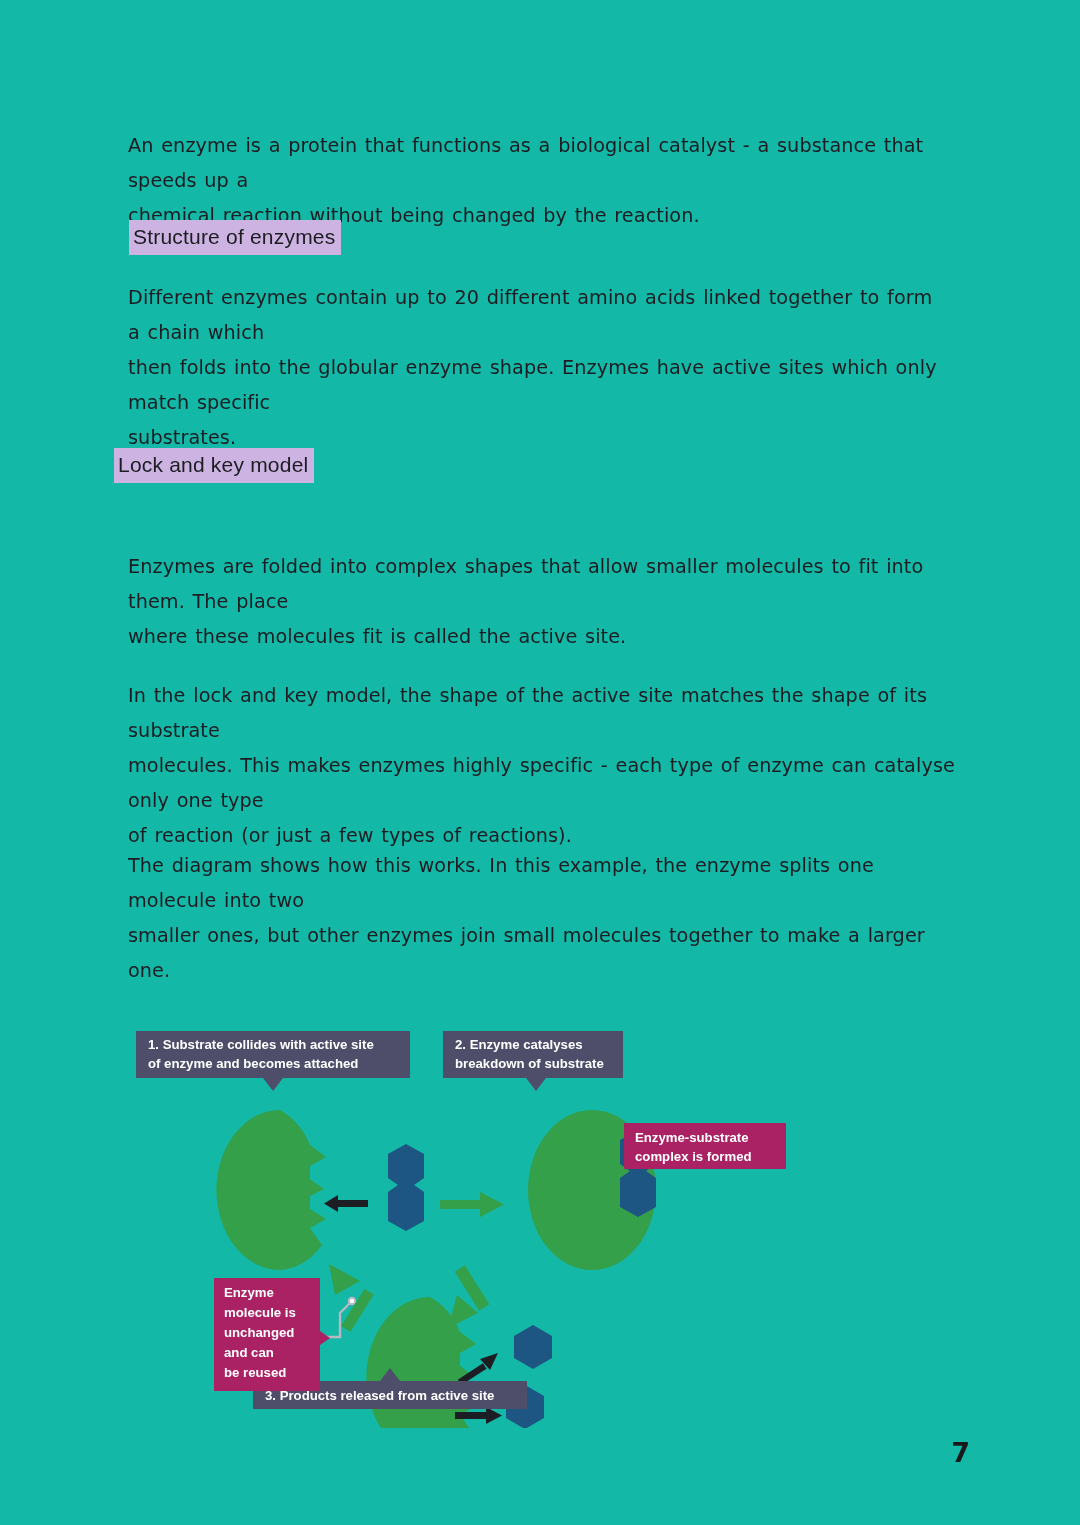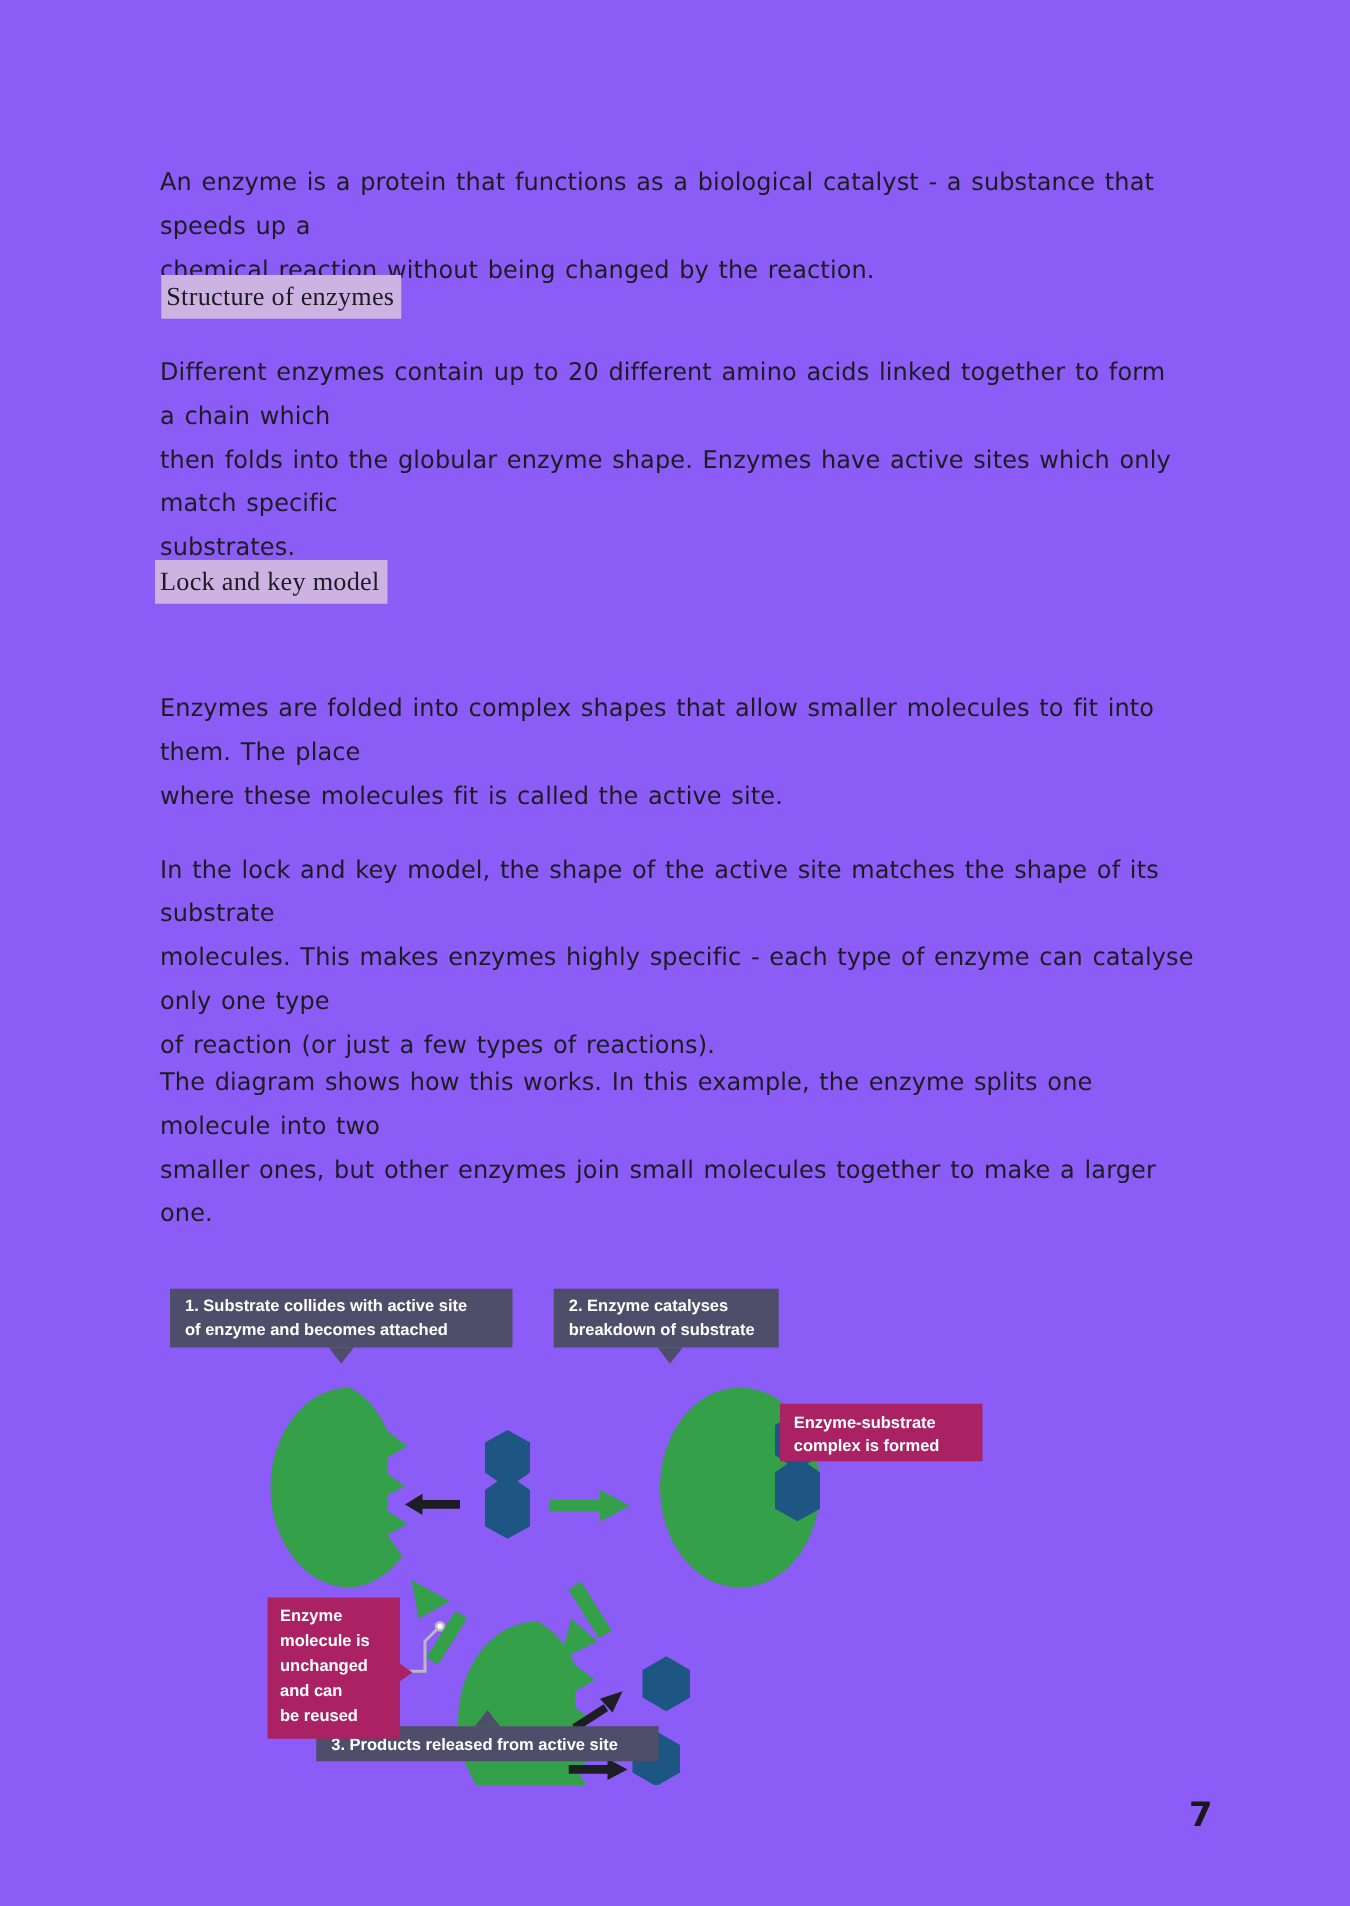--- a/index.html
+++ b/index.html
@@ -11,42 +11,42 @@
     width: 1080px;
     height: 1525px;
     position: relative;
     font-family: "DejaVu Sans", sans-serif;
     overflow: hidden;
   }
 
   .page {
     position: absolute;
     inset: 0;
-    background: #8b5cf6;
+    background: #14b8a6;
   }
 
   
   .note-text {
     position: absolute;
     font-family: "DejaVu Sans", sans-serif;
     font-size: 19.5px;
     line-height: 35px;
     color: #1c1c22;
     letter-spacing: 0.1px;
     word-spacing: 1.5px;
     transform: scaleX(0.985);
     transform-origin: left top;
   }
 
   .heading-hl {
     position: absolute;
     display: inline-block;
     background: #cdb3e2;
     color: #1c1c22;
-    font-family: Liberation Serif, serif;
+    font-family: Liberation Sans, sans-serif;
     font-size: 21px;
     line-height: 30px;
     padding: 2px 6px 3px 4px;
     letter-spacing: 0.2px;
   }
 
   
   .page-number {
     position: absolute;
     right: 110px;
@@ -91,21 +91,21 @@
   </div>
 
   <div class="heading-hl" style="left:129px; top:220px;">Structure of enzymes</div>
 
   <div class="note-text" style="left:128px; top:280px; width:830px;">
     <div>Different enzymes contain up to 20 different amino acids linked together to form a chain which</div>
     <div>then folds into the globular enzyme shape. Enzymes have active sites which only match specific</div>
     <div>substrates.</div>
   </div>
 
-  <div class="heading-hl" style="left:124px; top:448px;text-align:center;">Lock and key model</div>
+  <div class="heading-hl" style="left:114px; top:448px;text-align:center;">Lock and key model</div>
 
   <div class="note-text" style="left:128px; top:549px; width:840px;">
     <div>Enzymes are folded into complex shapes that allow smaller molecules to fit into them. The place</div>
     <div>where these molecules fit is called the active site.</div>
   </div>
 
   <div class="note-text" style="left:128px; top:678px; width:845px;">
     <div>In the lock and key model, the shape of the active site matches the shape of its substrate</div>
     <div>molecules. This makes enzymes highly specific - each type of enzyme can catalyse only one type</div>
     <div>of reaction (or just a few types of reactions).</div>

